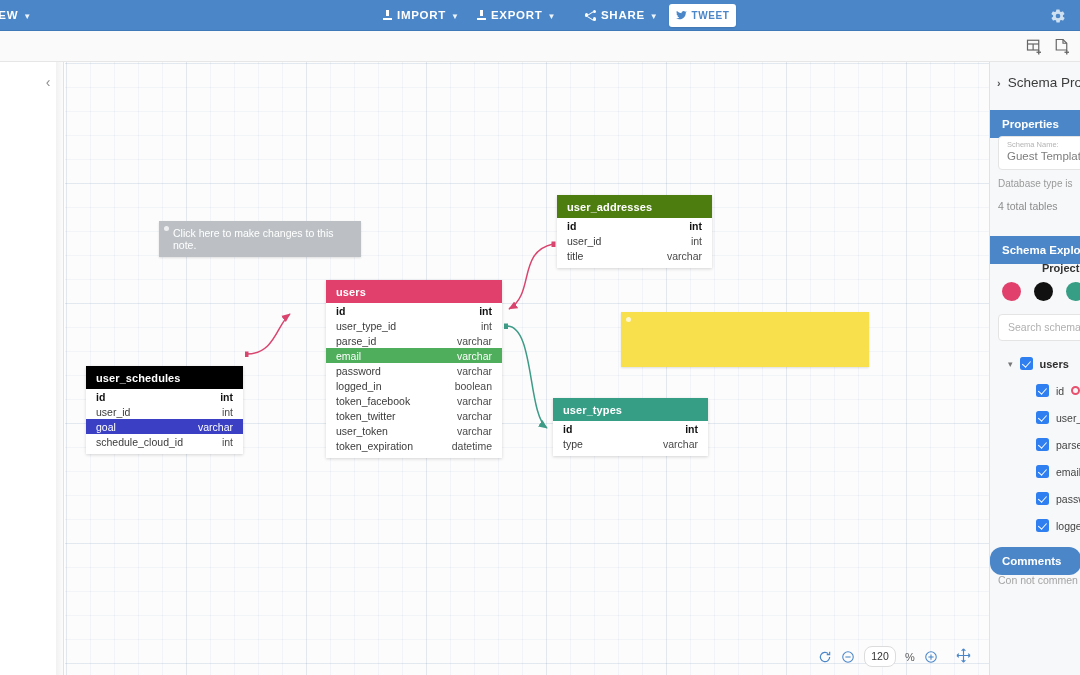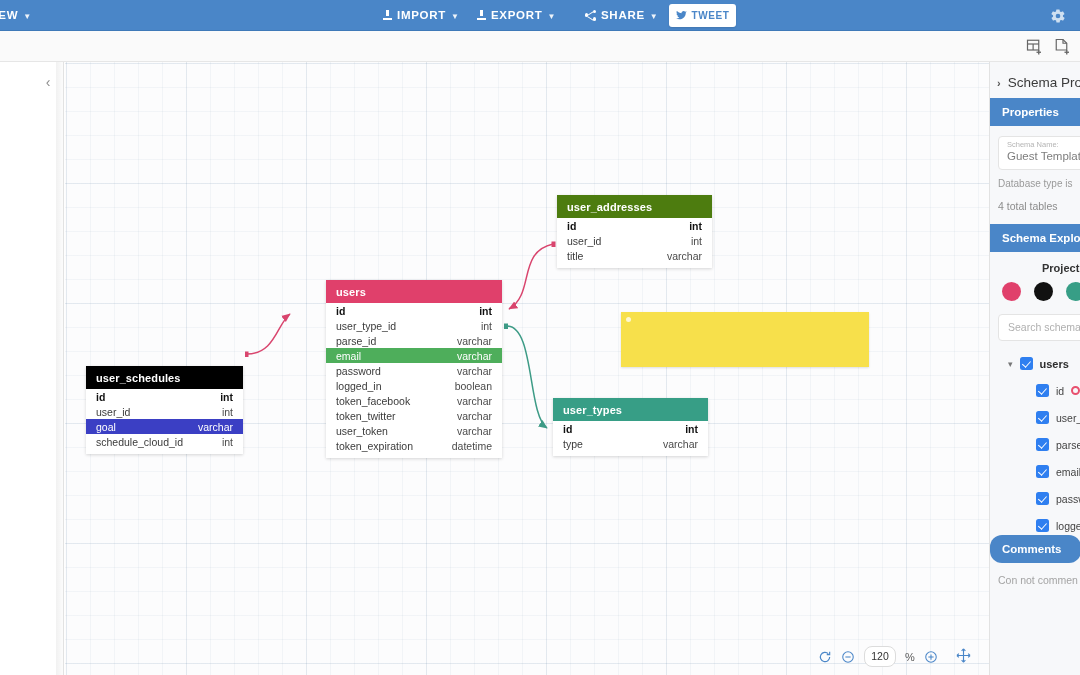--- a/index.html
+++ b/index.html
@@ -154,21 +154,21 @@
   #rp-title{
     position:absolute; left:7px; top:13px; display:flex; align-items:center; gap:7px;
     white-space:nowrap; cursor:pointer;
   }
   #rp-title .chev{ color:#555; font-size:11px; font-weight:700; }
   #rp-title .txt{ font-size:13.5px; color:#3b3b3b; }
 
   .rp-head{
     position:absolute; left:0; width:91px; height:28px; background:#4a86c8;
     color:#fff; font-size:11.5px; font-weight:600; display:flex; align-items:center;
-    padding-left:12px; white-space:nowrap; cursor:pointer;
+    padding-left:12px; white-space:nowrap; cursor:pointer;margin-top:12px;
   }
   #rp-head-props{ top:36px; }
   #rp-head-explorer{ top:162px; }
   #rp-head-comments{ top:473px;border-radius:12px; }
 
   #schema-field{
     position:absolute; left:8px; top:74px; width:96px; height:34px;
     border:1px solid #e4e4e4; border-radius:4px; background:#fff; cursor:text;
   }
   #schema-field .lbl{ position:absolute; left:8px; top:3px; font-size:7.5px; color:#b4b4b4; white-space:nowrap; }
@@ -403,20 +403,24 @@
         <span class="nm">id</span>
         <span class="ty">int</span>
       </div>
       <div class="t-row">
         <span class="nm">type</span>
         <span class="ty">varchar</span>
       </div>
       <div style="height:5px"></div>
     </div>
 
+  <div class="note" id="note-gray">
+    <span class="dot"></span>
+    <div class="txt">Click here to make changes to this note.</div>
+  </div>
   <div class="note" id="note-yellow">
     <span class="dot"></span>
   </div>
 
   <div id="zoomctl">
     <svg class="zic" viewBox="0 0 24 24">
       <path d="M20 12a8 8 0 1 1-2.4-5.7" fill="none" stroke="#4a86c8" stroke-width="2"></path>
       <path d="M20 3v5h-5" fill="none" stroke="#4a86c8" stroke-width="2"></path>
     </svg>
     <svg class="zic" viewBox="0 0 24 24">

